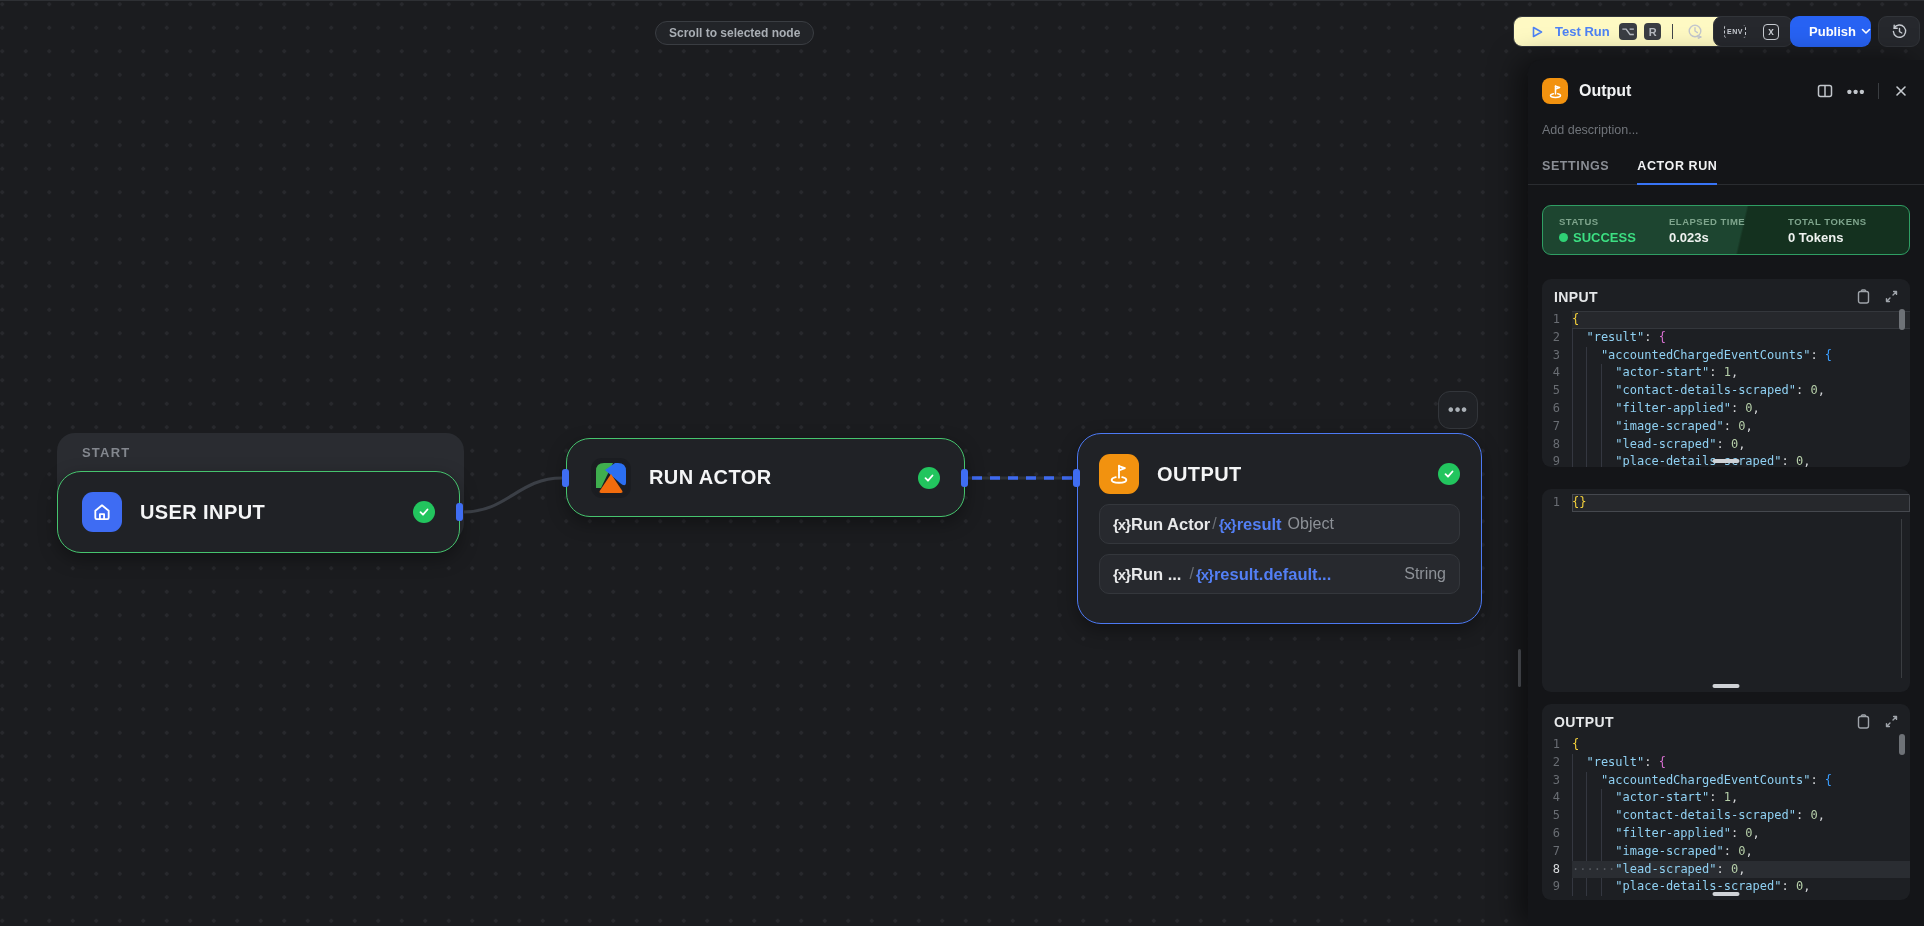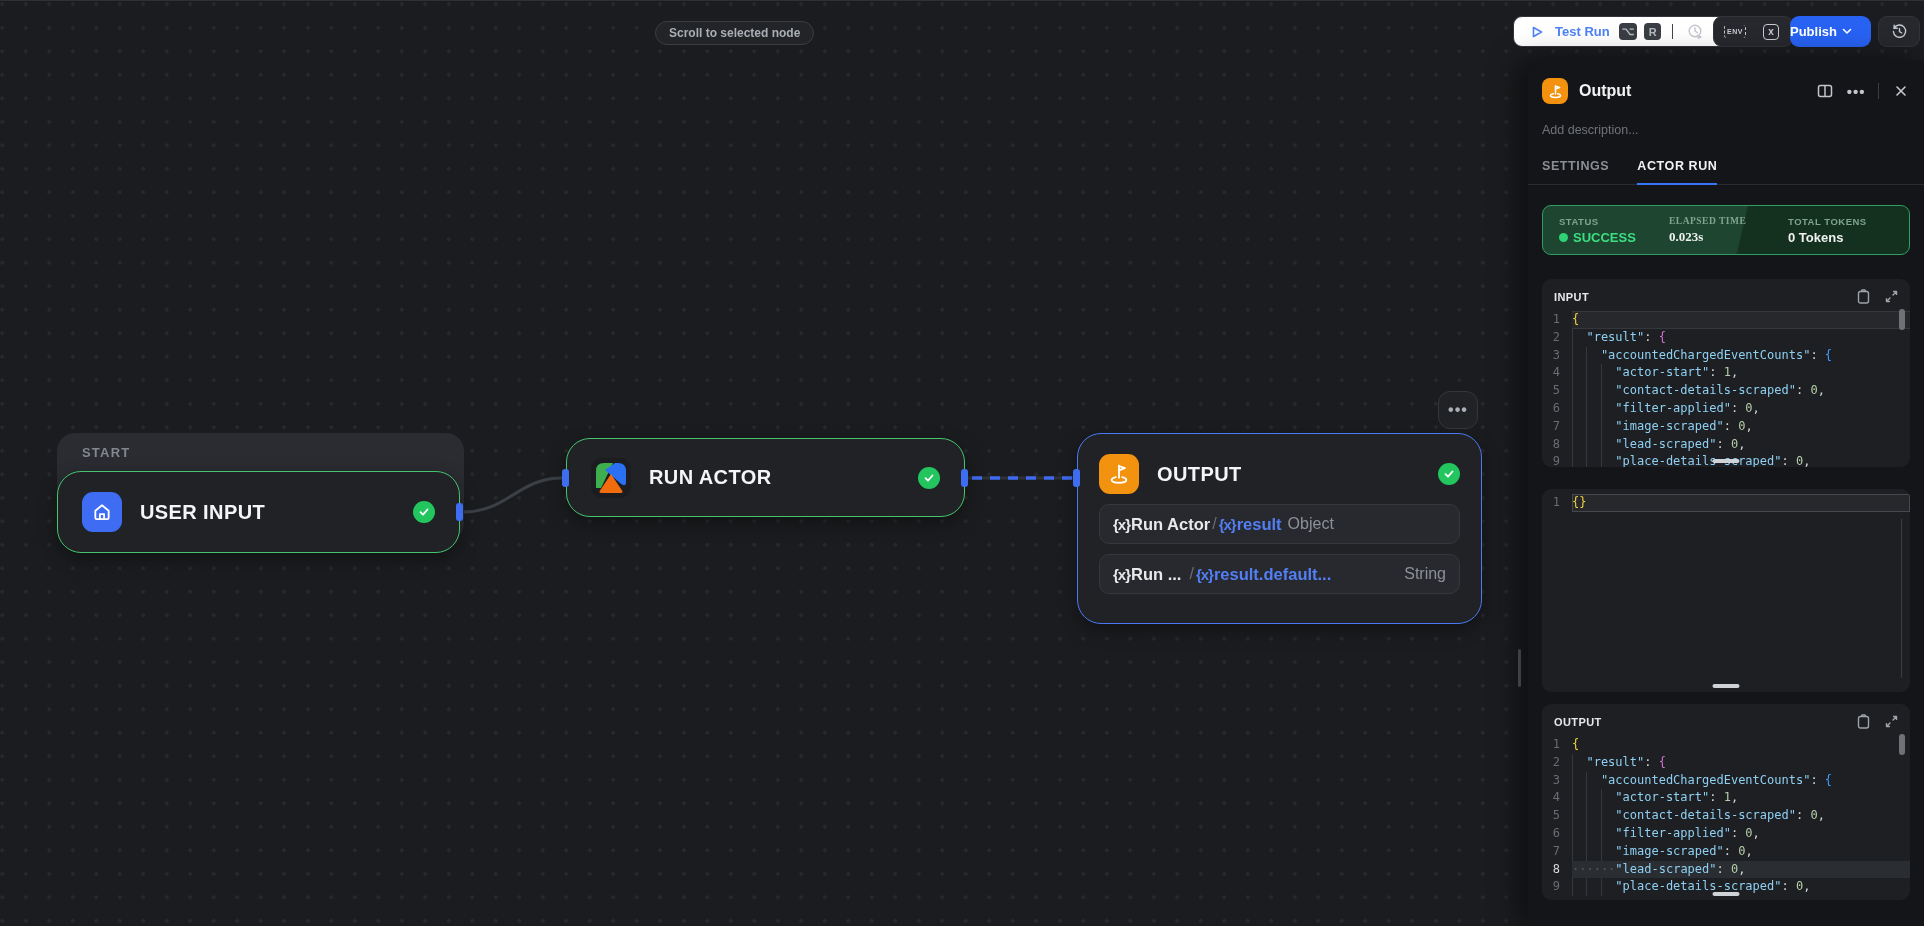--- a/index.html
+++ b/index.html
@@ -29,21 +29,21 @@
     display:flex; align-items:center; padding:0 13px;
     background:#222428; border:1px solid #3a3d42; border-radius:12px;
     font-size:12px; font-weight:bold; color:#a9aeb4; white-space:nowrap;
   }
   
   .tb-group {
     position:absolute; top:16px; height:31px;
     display:flex; align-items:center;
     background:#26282d; border:1px solid #313439; border-radius:9px;
   }
-  .tb-run { left:1513px; padding:0 12px; gap:7px; background:#ffffff; }
+  .tb-run { left:1513px; padding:0 12px; gap:7px; background:#fef9c3; }
   .tb-play svg { display:block; }
   .tb-run-label { color:#4d82f5; font-size:13px; font-weight:bold; margin-right:2px; }
   .kbd {
     min-width:17px; height:17px; padding:0 3px; border-radius:4px;
     background:#3a3d43; color:#b6bac0; font-size:11px; font-weight:bold;
     display:flex; align-items:center; justify-content:center;
   }
   .tb-divider { width:1px; height:15px; background:#41444a; margin:0 4px; }
   .tb-icon { display:flex; align-items:center; justify-content:center; width:22px; height:22px; color:#c3c7cd; }
   .tb-env { left:1713px; padding:0 10px; gap:14px; }
@@ -54,21 +54,21 @@
   }
   .xbox-badge {
     font-size:10px; font-weight:bold; color:#c7cbd1;
     border:1.4px solid #c7cbd1; border-radius:4px;
     width:16px; height:16px; display:flex; align-items:center; justify-content:center;
   }
   .tb-publish {
     position:absolute; left:1790px; top:16px; height:31px; width:81px;
     background:#2762f3; border:none; border-radius:9px;
     color:#fff; font-size:13px; font-weight:bold;
-    display:flex; align-items:center; justify-content:flex-start; gap:5px;
+    display:flex; align-items:center; justify-content:flex-end; gap:5px;
     font-family:"Liberation Sans", sans-serif; cursor:pointer;
   }
   .tb-history { left:1878px; width:42px; justify-content:center; }
   
   .start-group {
     position:absolute; left:57px; top:432px; width:407px; height:108px;
     background:#2a2c31; border-radius:18px; z-index:1;
   }
   .start-label { position:absolute; left:25px; top:12px; font-size:13px; font-weight:bold; letter-spacing:1.2px; color:#83878e; }
   .node {
@@ -136,34 +136,34 @@
   .tab { font-size:12.5px; font-weight:bold; letter-spacing:.6px; padding-bottom:10px; color:#8a8e95; cursor:pointer; }
   .tab.active { color:#f1f2f4; border-bottom:2.5px solid #3874f6; margin-bottom:-1px; }
   
   .status-card {
     margin-top:20px; height:50px; border-radius:9px;
     border:1px solid #2f9e63;
     background:linear-gradient(103deg,#1d4530 0%,#1d4530 54%,#14311f 54.6%,#14311f 100%);
     display:flex; align-items:center; padding:16px 16px;
   }
   .st-col { display:flex; flex-direction:column; gap:3px; }
-  .st-col1 { width:110px; } .st-col2 { width:119px;font-family:Liberation Serif, serif; } .st-col3 { flex:1; }
+  .st-col1 { width:110px; } .st-col2 { width:119px; } .st-col3 { flex:1; }
   .st-label { font-size:9.5px; font-weight:bold; letter-spacing:.5px; color:#7fa58d; }
   .st-value { font-size:13px; font-weight:bold; color:#eef1ef; display:flex; align-items:center; gap:5px; }
   .st-success { color:#3cdf82; }
   .st-dot { width:9px; height:9px; border-radius:50%; background:#2fd275; }
   
   .code-block {
     position:relative; background:#1d1f23; border-radius:9px; overflow:hidden;
   }
   .cb-input   { margin-top:24px; height:188px; }
   .cb-process { margin-top:22px; height:203px; }
   .cb-output  { margin-top:12px; height:196px; }
   .cb-header { display:flex; align-items:center; height:27px; padding:8px 12px 0 12px; }
-  .cb-label { font-size:11px; font-weight:bold; letter-spacing:.4px; color:#e6e8ea; }
+  .cb-label { font-size:14px; font-weight:bold; letter-spacing:.4px; color:#e6e8ea; }
   .cb-icons { margin-left:auto; display:flex; align-items:center; gap:15px; color:#9fa4aa; }
   .cb-icons .pa { cursor:pointer; display:flex; }
   .code-area { position:relative; margin-top:5px; font-family:"DejaVu Sans Mono", monospace; font-size:12px; }
   .code-line { display:flex; height:17.8px; line-height:17.8px; }
   .ln { width:30px; flex:none; text-align:right; padding-right:12px; color:#696d73; }
   .lc { flex:1; position:relative; white-space:pre; }
   .cur .lc { background:#26282c; box-shadow:inset 0 1px 0 #34373c, inset 0 -1px 0 #34373c; }
   .curbox .lc { background:#26282c; box-shadow:inset 0 0 0 1px #45484e; }
   .sel .lc { background:#2a2d32; }
   .sel .ln { color:#d9dbde; }

